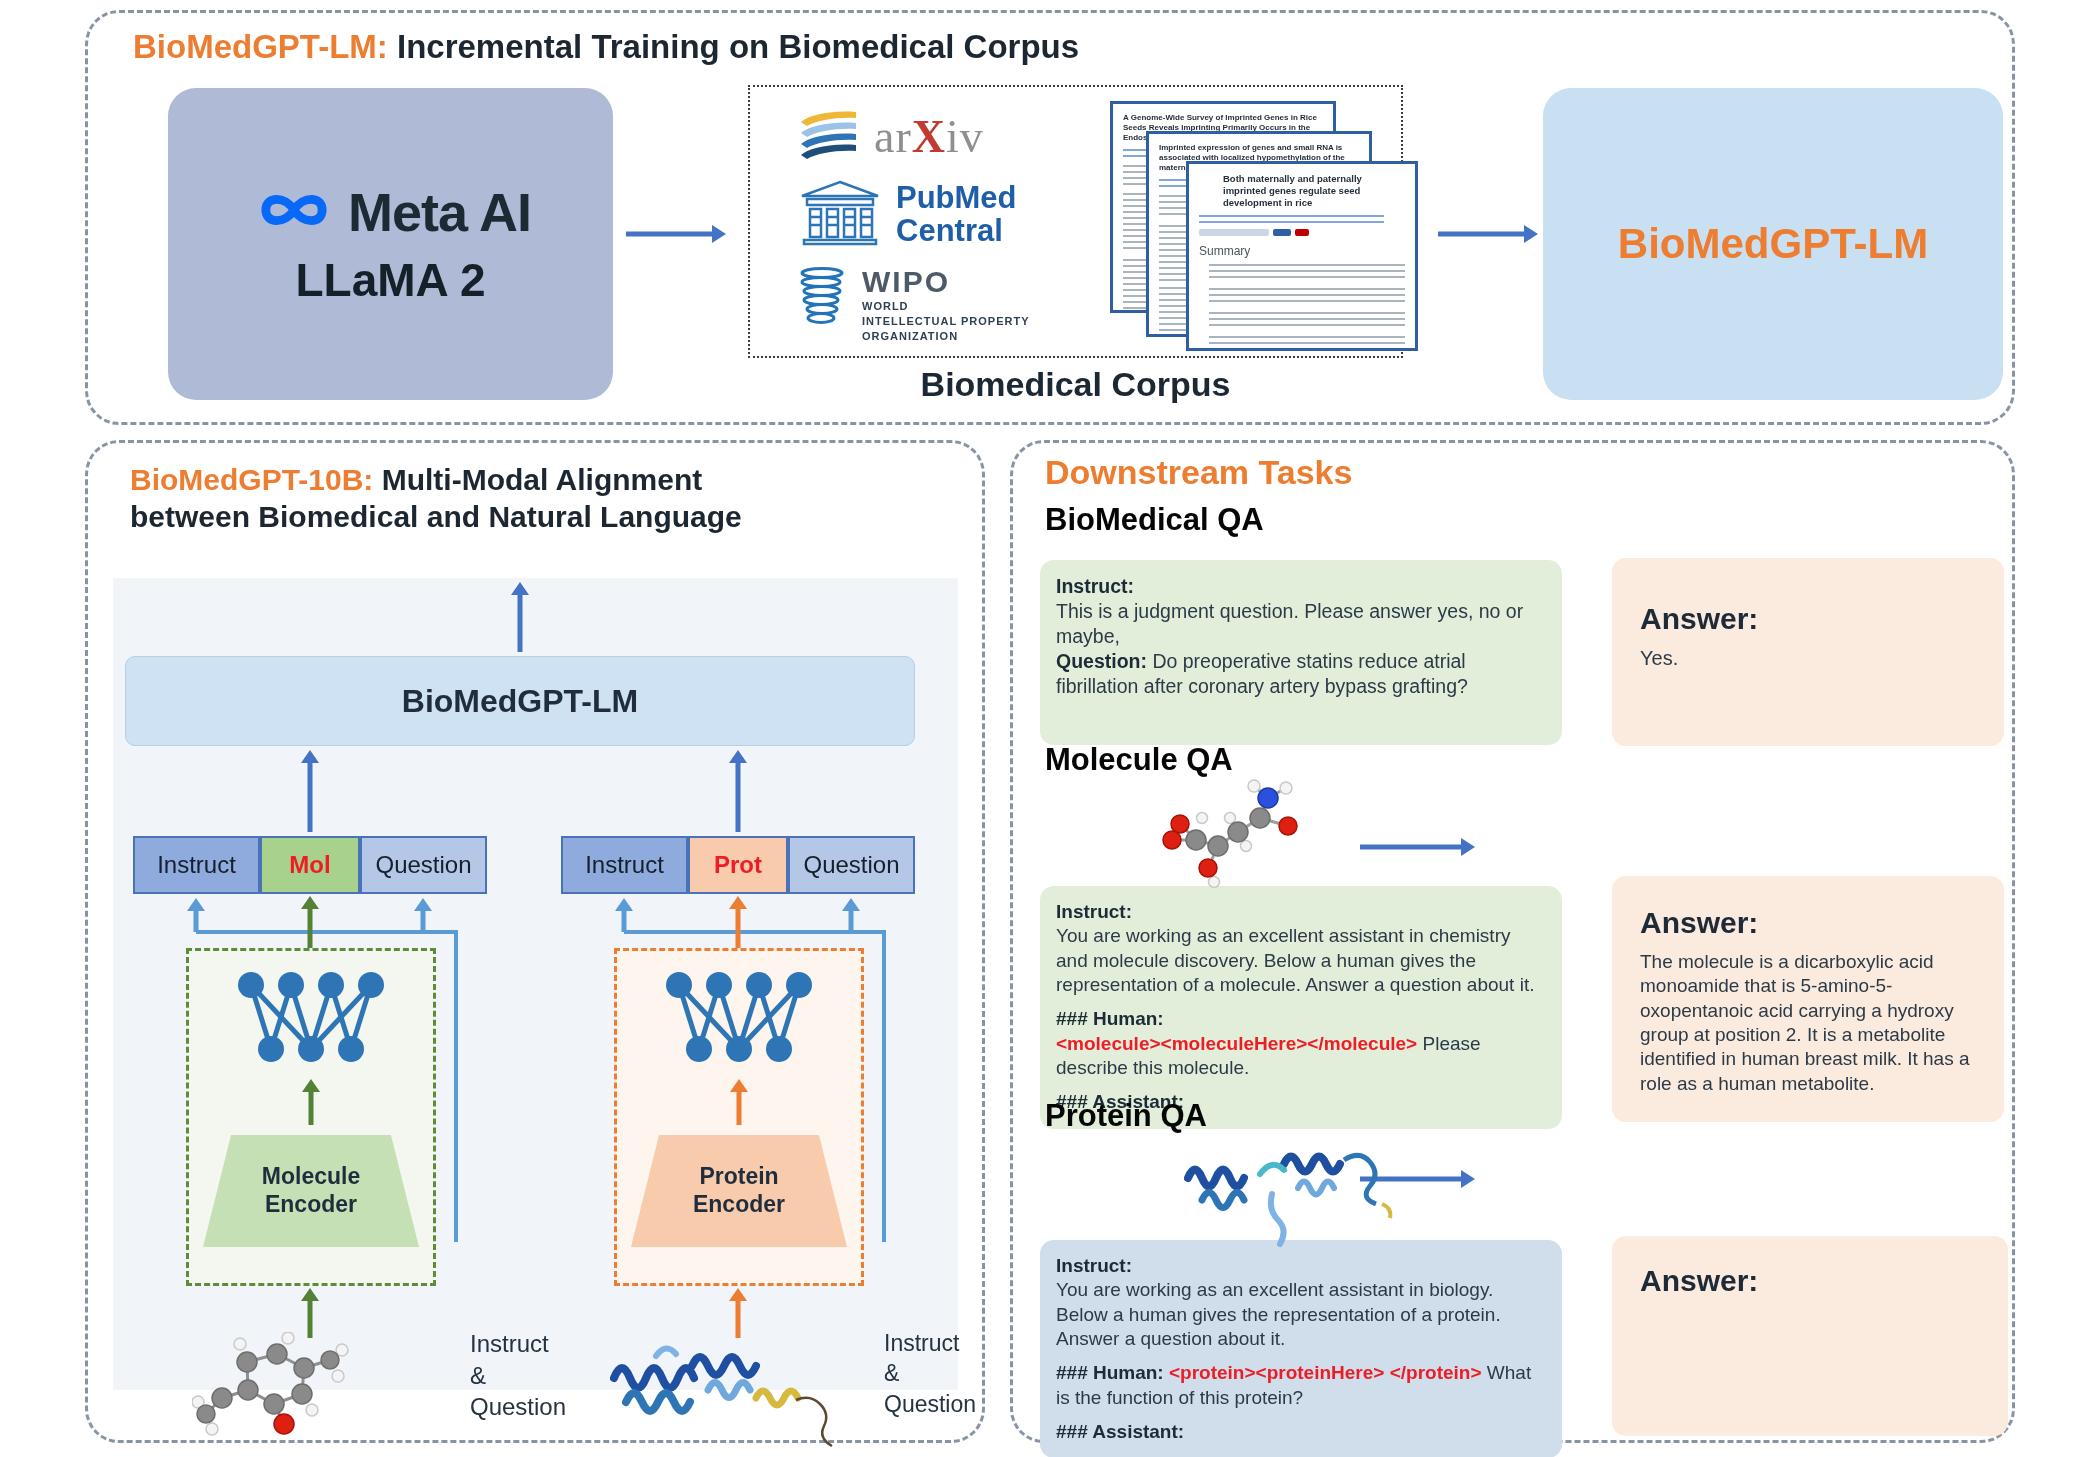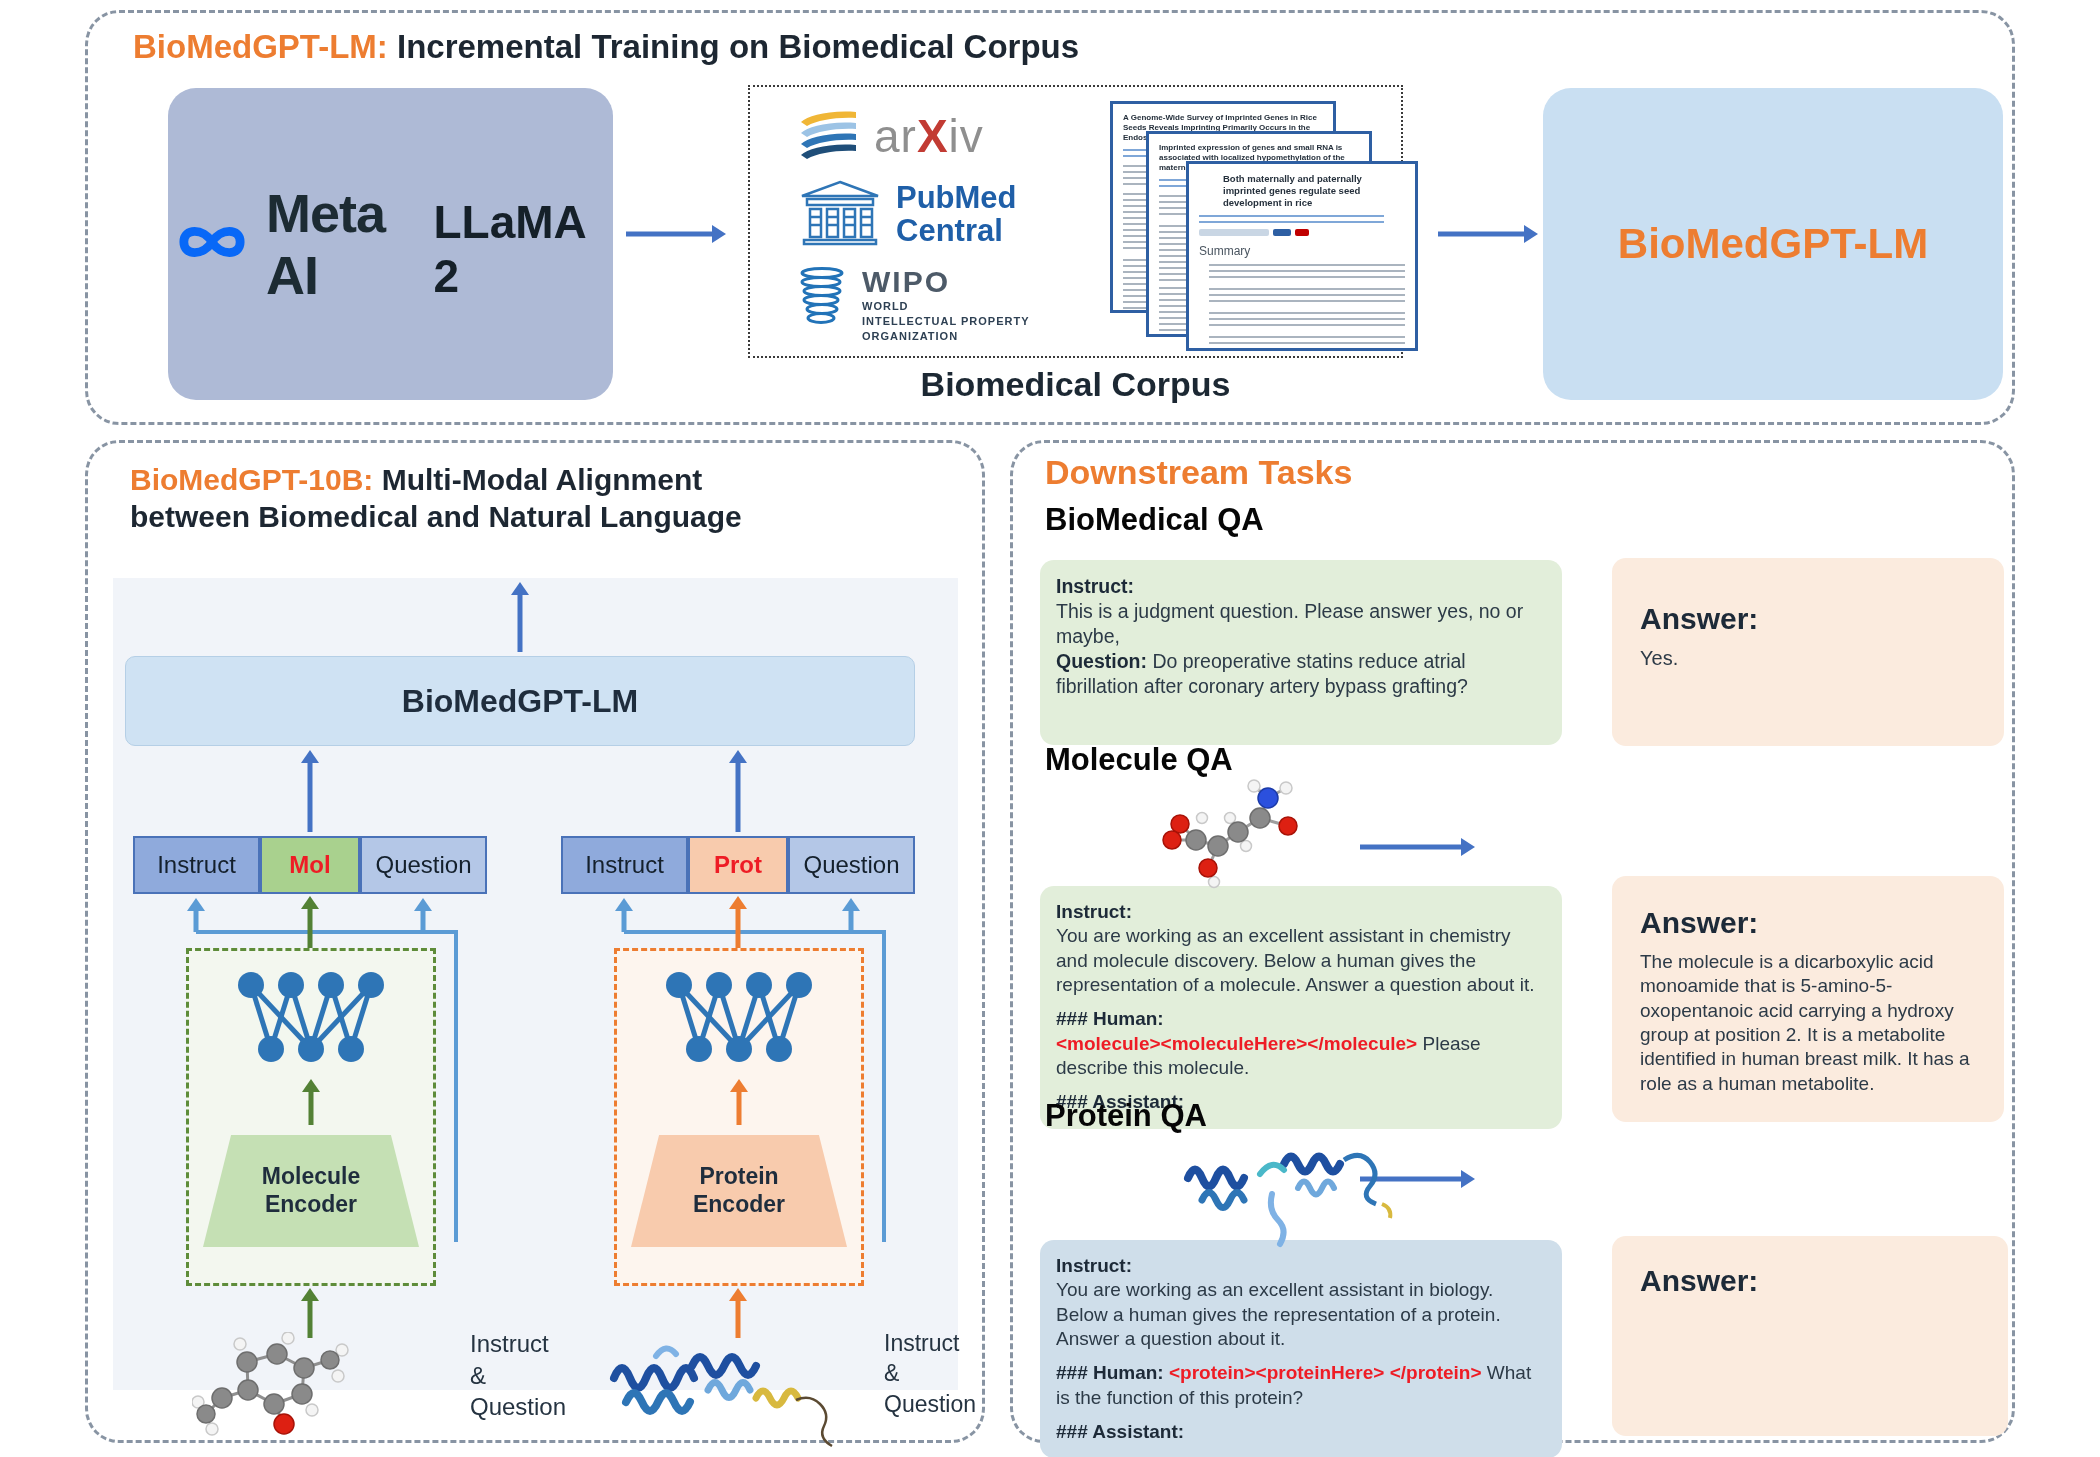--- a/index.html
+++ b/index.html
@@ -9,21 +9,21 @@
   }
   *{box-sizing:border-box;margin:0;padding:0;}
   body{background:#fff;font-family:"Liberation Sans",sans-serif;color:var(--dark);}
   #canvas{position:relative;width:2100px;height:1457px;background:#fff;overflow:hidden;}
 
   .panel{position:absolute;border:3px dashed var(--dash);border-radius:34px;background:#fff;}
   .ptitle{position:absolute;font-weight:700;line-height:1.22;}
   .accent{color:var(--orange);}
 
   
-  .meta-box{position:absolute;background:#AEBAD6;border-radius:28px;display:flex;flex-direction:row;align-items:center;justify-content:center;}
+  .meta-box{position:absolute;background:#AEBAD6;border-radius:28px;display:flex;flex-direction:column;align-items:center;justify-content:center;}
   .meta-row{display:flex;align-items:center;gap:10px;}
   .meta-brand{font-size:54px;font-weight:600;color:#1C2B33;letter-spacing:-1px;}
   .meta-model{font-size:46px;font-weight:700;color:#152029;margin-top:10px;}
   .corpus-box{position:absolute;background:#fff;border:2px dotted #3a3a3a;}
   .corpus-caption{position:absolute;text-align:center;font-size:34px;font-weight:650;color:#1C2833;}
   .out-box{position:absolute;background:#C9DFF2;border-radius:28px;display:flex;align-items:center;justify-content:center;}
   .out-label{font-size:42px;font-weight:700;color:var(--orange);}
 
   .logo-row{position:absolute;display:flex;align-items:center;gap:14px;}
   .arxiv-text{font-size:46px;font-weight:500;color:#8f8f8f;letter-spacing:1px;}
@@ -101,21 +101,21 @@
         </span>
         <span class="meta-brand">Meta AI</span>
       </div>
       <div class="meta-model">LLaMA 2</div>
     </div>
 
     <div class="harrow" style="left:538px;top:210px;width:100px;color:var(--blue);"></div>
 
     <div class="corpus-box" style="left:660px;top:72px;width:655px;height:273px;">
 
-      <div class="logo-row" style="left:48px;top:22px;">
+      <div class="logo-row" style="left:48px;top:22px;font-family:Liberation Serif, serif;">
         <span>
           <svg width="62" height="50" viewBox="0 0 62 50">
             <path d="M58,3 C30,1 10,7 3,13 L9,17 C20,11 38,8 58,9 Z" fill="#F0B636"></path>
             <path d="M58,14 C30,12 10,18 3,24 L9,28 C20,22 38,19 58,20 Z" fill="#9CC3E5"></path>
             <path d="M58,25 C30,23 10,29 3,35 L9,39 C20,33 38,30 58,31 Z" fill="#2E75B6"></path>
             <path d="M58,36 C30,34 10,40 3,46 L9,50 C20,44 38,41 58,42 Z" fill="#1F4E79"></path>
           </svg>
         </span>
         <span class="arxiv-text"><span>ar</span><span class="arxiv-x">X</span><span>iv</span></span>
       </div>

